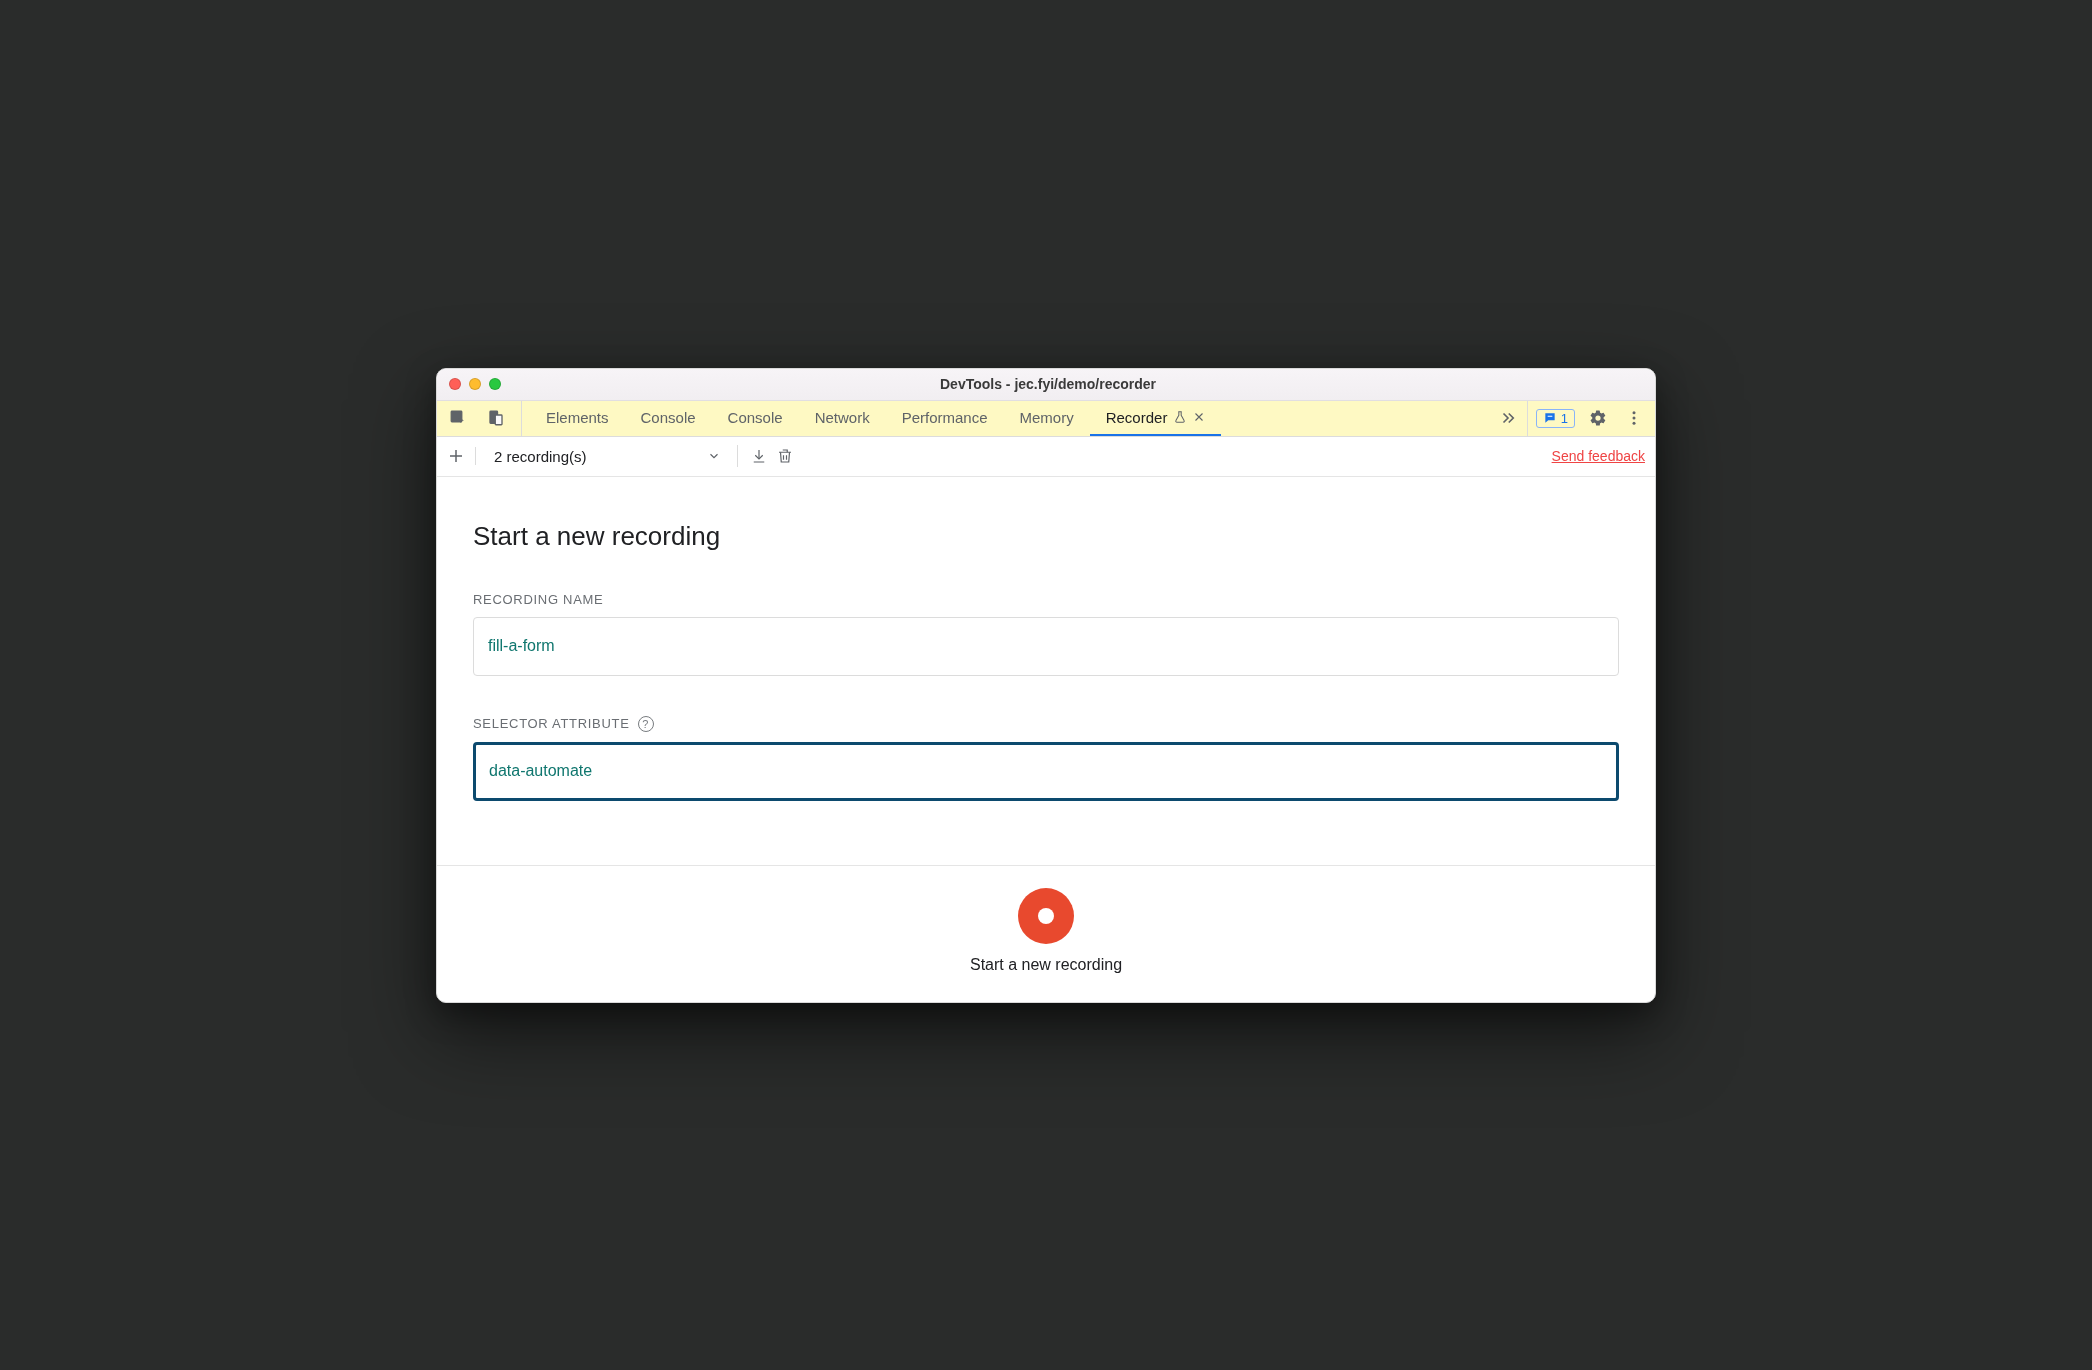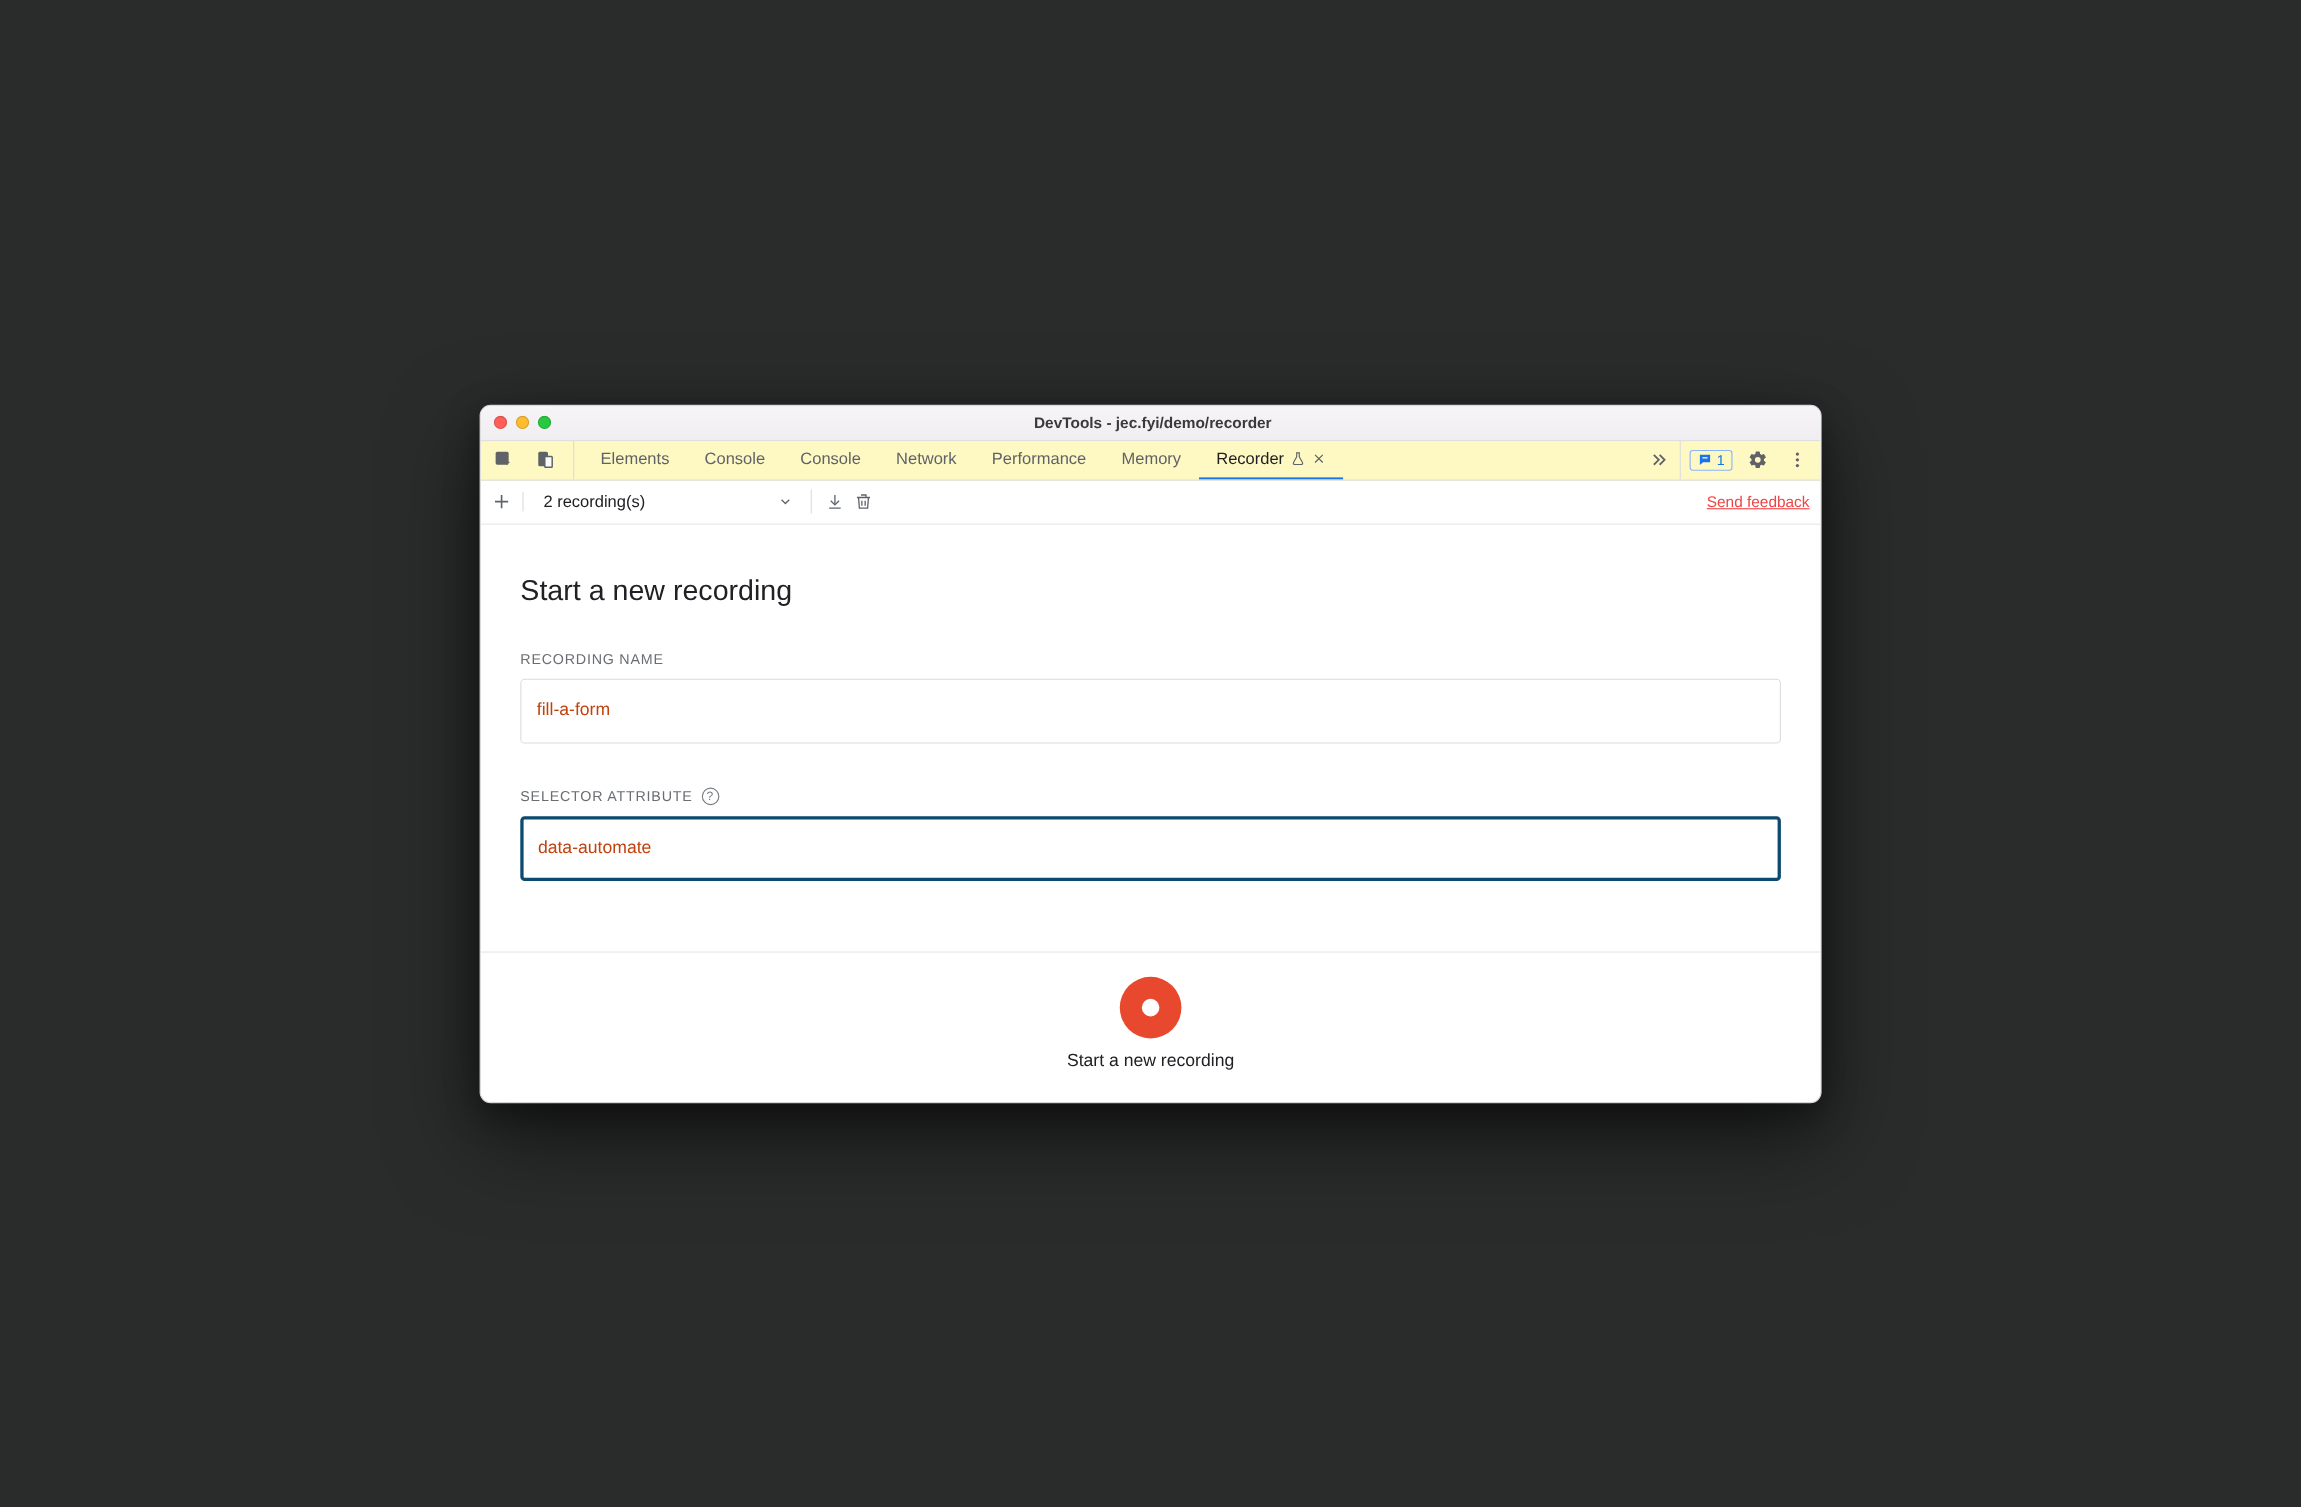--- a/index.html
+++ b/index.html
@@ -106,21 +106,21 @@
     display: flex; align-items: center; gap: 8px;
   }
   .help-icon { width: 16px; height: 16px; border: 1.5px solid #787c80; border-radius: 50%; display:inline-flex; align-items:center; justify-content:center; font-size: 11px; color:#787c80; cursor:help;}
   .text-input {
     width: 100%;
     height: 59px;
     border: 1px solid #dcdcdc;
     border-radius: 4px;
     padding: 0 14px;
     font-size: 16px;
-    color: #c2410c;
+    color: #0f766e;
     font-family: inherit;
     outline: none;
   }
   .text-input.focused { border: 3px solid #0c4a6e; padding: 0 13px; }
   .field-block { margin-bottom: 40px; }
 
   
   .footer {
     border-top: 1px solid #e5e5e5;
     padding: 22px 0 28px;

